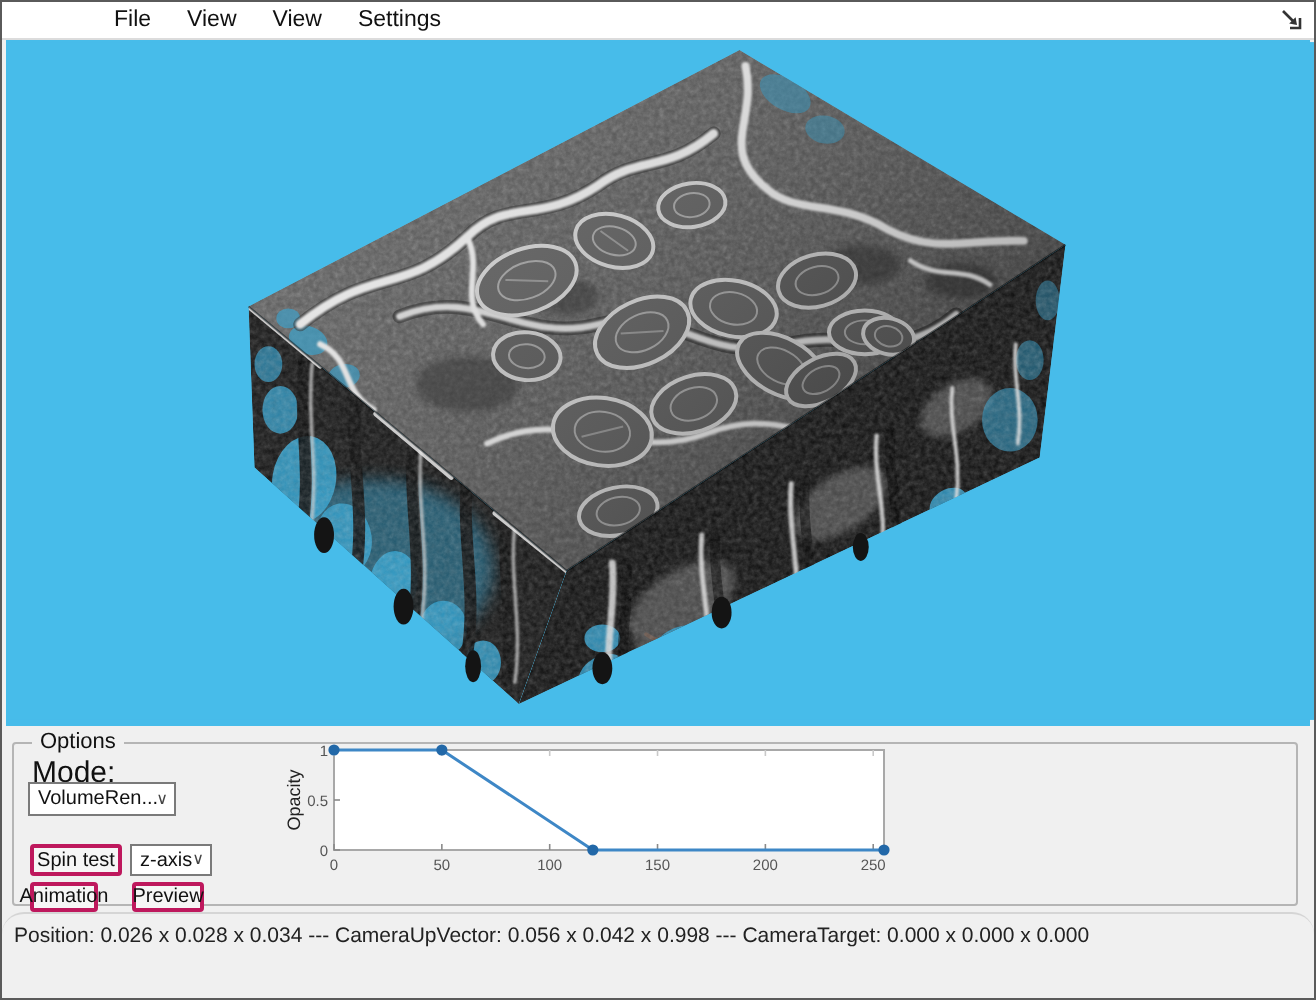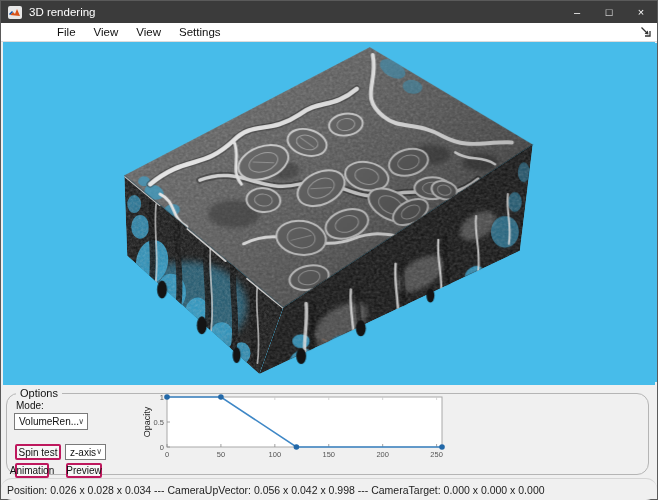--- a/index.html
+++ b/index.html
@@ -18,52 +18,39 @@
   .menubar { height:19px; background:#ffffff; border-bottom:1px solid #dcdcdc; display:flex; align-items:center; position:relative;padding-left:47px; }
   .menu-item { font-size:11.5px; color:#111; padding:2px 9px; cursor:default; }
   .dock-icon { position:absolute; right:5px; top:3px; width:12px; height:12px; }
 
   
   .viewport { height:343px; background:#47bcea; position:relative; border-left:2px solid #f0f0f0; border-right:2px solid #f0f0f0; }
   .viewport svg { display:block; }
 
   
   .options-panel { height:93px; background:#f0f0f0; position:relative; }
-  .groupbox { position:absolute; left:5px; top:8px; width:643px; height:82px; border:1px solid #b5b5b5; border-radius:12px; }
+  .groupbox { position:absolute; left:5px; top:8px; width:643px; height:82px; border:1px solid #b5b5b5; border-radius:2px; }
   .groupbox-label { position:absolute; left:9px; top:-7px; background:#f0f0f0; padding:0 4px; font-size:11px; color:#111; }
-  .opt-label { position:absolute; font-size:10px; color:#111; }
+  .opt-label { position:absolute; font-size:15px; color:#111; }
   .combo { position:absolute; background:#ffffff; border:1px solid #7a7a7a; font-size:10px; color:#111;
            display:flex; align-items:center; padding-left:4px; cursor:default; }
   .combo .arrow { position:absolute; right:3px; top:50%; transform:translateY(-54%); font-size:8px; color:#444; }
   .btn { position:absolute; background:#f6f6f6; border:2px solid #be185d; border-radius:2px; font-size:10px; color:#111;
          display:flex; align-items:center; justify-content:center; cursor:default; }
   #tf-plot { position:absolute; left:140px; top:4px; }
 
   
   .statusbar { height:22px; background:#f0f0f0; border-top:1px solid #d5d5d5; display:flex; align-items:center;border-radius:11px; }
   .status-text { font-size:10.5px; color:#222; margin-left:6px; white-space:nowrap; }
 </style>
 </head>
 <body>
 
 <div class="window">
 
-  <div class="titlebar">
-    <svg class="app-icon" viewBox="0 0 14 13">
-      <rect x="0" y="0" width="14" height="13" rx="2" fill="#e8e8e8"></rect>
-      <path d="M2,9 L5,6 L7,8 L9,3 L12,10 Z" fill="#d95319"></path>
-      <path d="M1,8 L4,5 L5,6 L2,9 Z" fill="#0b4ea2"></path>
-    </svg>
-    <span class="title-text">3D rendering</span>
-    <div class="win-controls">
-      <div class="win-btn">–</div>
-      <div class="win-btn">□</div>
-      <div class="win-btn">×</div>
-    </div>
-  </div>
 
   <div class="menubar">
     <span class="menu-item">File</span>
     <span class="menu-item">View</span>
     <span class="menu-item">View</span>
     <span class="menu-item">Settings</span>
     <svg class="dock-icon" viewBox="0 0 12 12">
       <path d="M10,5 V10 H5" fill="none" stroke="#333" stroke-width="1.3"></path>
       <line x1="1.5" y1="1.5" x2="7" y2="7" stroke="#333" stroke-width="1.3"></line>
       <path d="M8.5,8.5 L4.6,7.8 L7.8,4.6 Z" fill="#333"></path>

